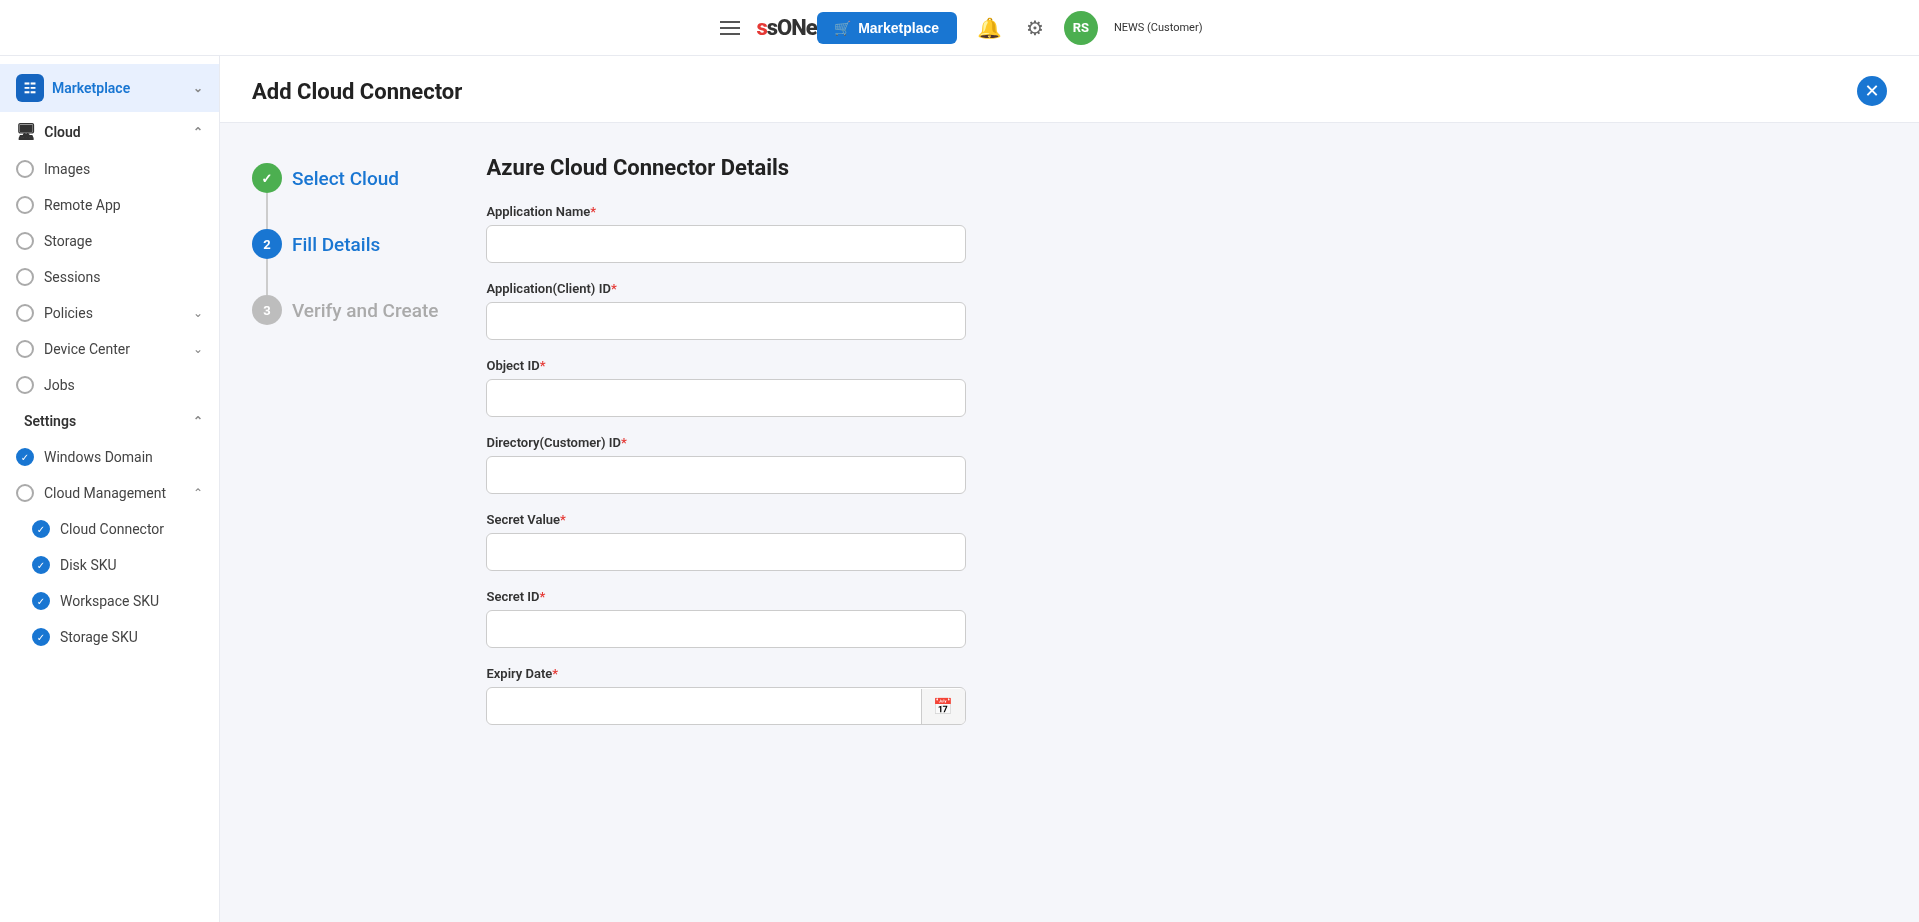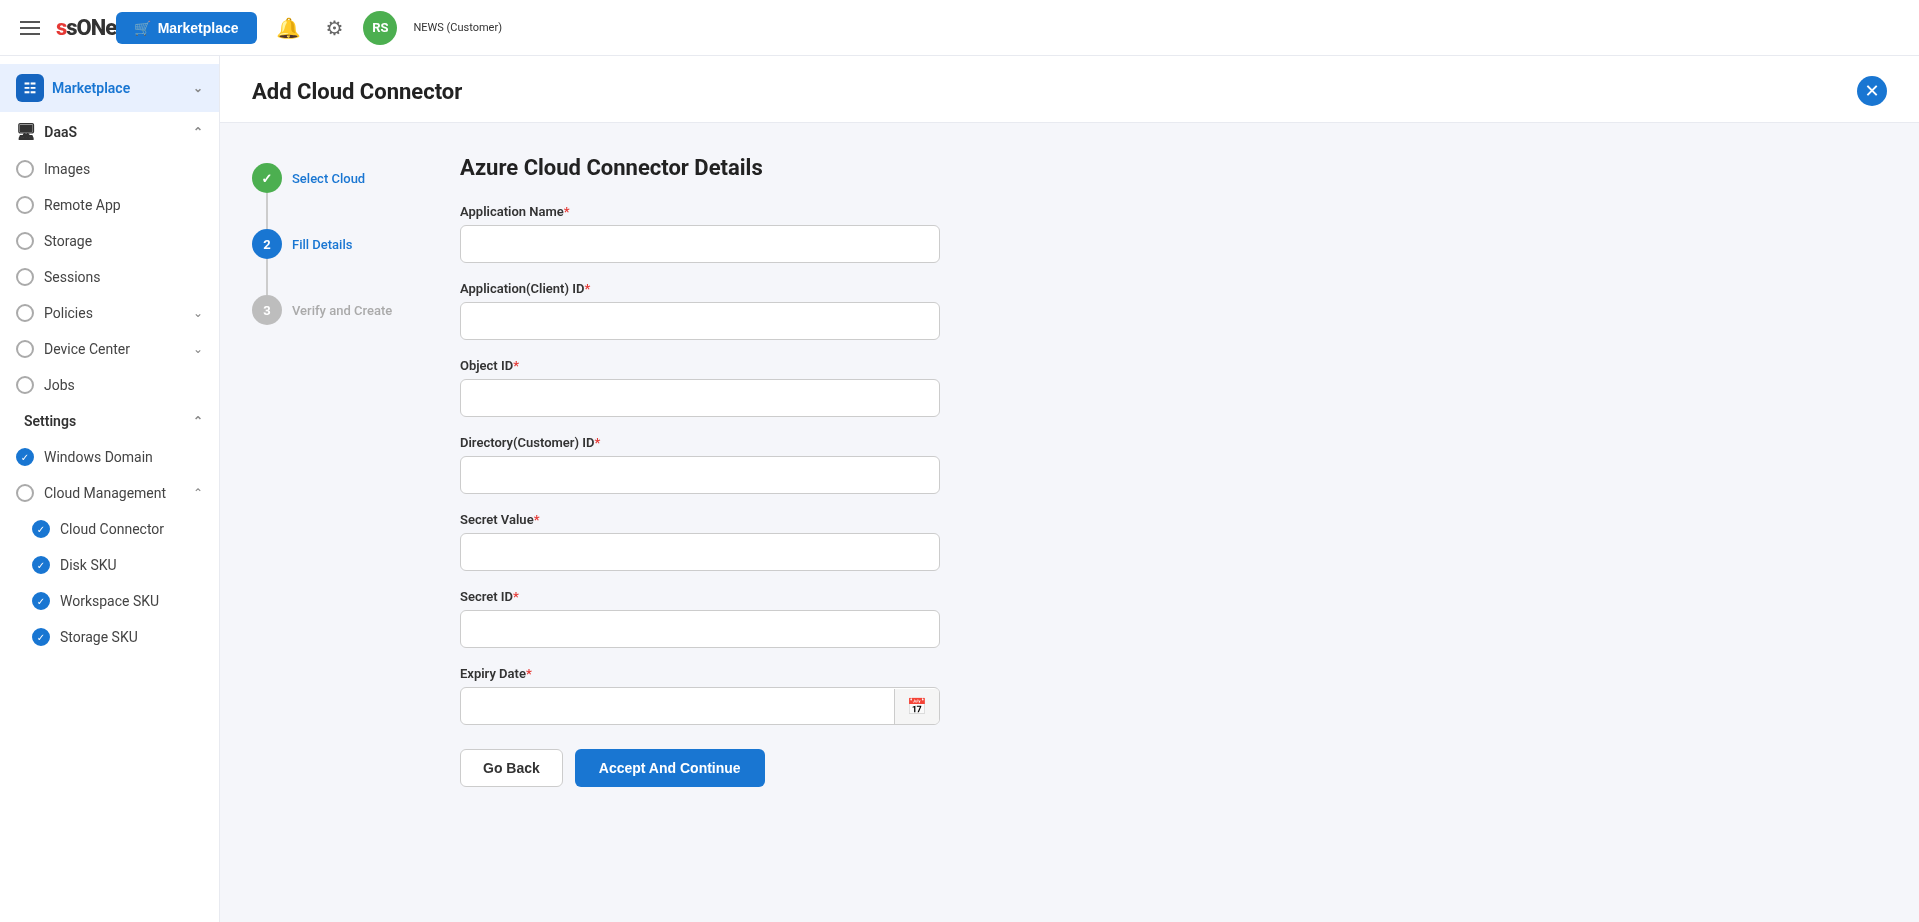--- a/index.html
+++ b/index.html
@@ -2,21 +2,21 @@
 <html><head>
   <meta charset="utf-8">
   <style>
     * { box-sizing: border-box; margin: 0; padding: 0; }
     body { font-family: -apple-system, BlinkMacSystemFont, 'Segoe UI', Roboto, sans-serif; background: #f5f6fa; display: flex; flex-direction: column; height: 922px; overflow: hidden; }
 
     
     .topnav {
       display: flex; align-items: center; background: #fff; height: 56px;
       padding: 0 16px; border-bottom: 1px solid #e8eaf0; flex-shrink: 0;
-      justify-content: flex-start; z-index: 100;
+      justify-content: center; z-index: 100;
     }
     .topnav-left { display: flex; align-items: center; gap: 12px; }
     .hamburger-icon { cursor: pointer; display: flex; flex-direction: column; gap: 4px; }
     .hamburger-icon span { width: 20px; height: 2px; background: #555; display: block; }
     .logo { display: flex; align-items: center; }
     .logo-text { font-size: 22px; font-weight: 800; color: #333; letter-spacing: -1px; }
     .logo-text .s { color: #e53935; }
     .topnav-right { display: flex; align-items: center; gap: 16px; }
     .marketplace-btn {
       background: #1976d2; color: #fff; border: none; border-radius: 6px;
@@ -88,21 +88,21 @@
     .step-row { display: flex; flex-direction: column; align-items: flex-start; }
     .step-item { display: flex; align-items: center; gap: 10px; }
     .step-circle {
       width: 30px; height: 30px; border-radius: 50%;
       display: flex; align-items: center; justify-content: center;
       font-size: 13px; font-weight: 700; flex-shrink: 0;
     }
     .step-circle.done { background: #4caf50; color: #fff; }
     .step-circle.active { background: #1976d2; color: #fff; }
     .step-circle.pending { background: #bdbdbd; color: #fff; }
-    .step-label { font-size: 13px; color: #1976d2; font-weight: 500; }
+    .step-label { font-size: 19px; color: #1976d2; font-weight: 500; }
     .step-line { width: 2px; height: 36px; background: #ccc; margin-left: 14px; }
 
     
     .form-panel { flex: 1; max-width: 480px; }
     .form-title { font-size: 22px; font-weight: 700; color: #222; margin-bottom: 24px; }
     .form-group { margin-bottom: 18px; }
     .form-label {
       font-size: 13px; font-weight: 600; color: #333; margin-bottom: 6px; display: flex; align-items: center; 
     }
     .required { color: #e53935; font-size: 13px; }
@@ -175,21 +175,21 @@
 
     <div class="marketplace-header">
       <div class="marketplace-icon-sq">☷</div>
       <span>Marketplace</span>
       <span class="chevron" style="margin-left:auto;">⌄</span>
     </div>
 
     <div class="sidebar-group-header">
       <div class="group-icon">
         <span style="font-size:16px;">🖥</span>
-        <span>DaaS</span>
+        <span>Cloud</span>
       </div>
       <span class="chevron">⌃</span>
     </div>
 
     <div>
       <div class="sidebar-item">
         <div class="icon-circle"></div>
         <span>Images</span>
       </div>
       <div class="sidebar-item">
@@ -356,20 +356,16 @@
             <span class="required">*</span>
           </label>
           <div class="date-input-wrapper">
             <input type="text" style="border: none; outline: none; padding: 10px 12px; font-size: 14px; flex: 1 1 0%;">
             <button class="calendar-btn">
               <span style="font-size:16px;">📅</span>
             </button>
           </div>
         </div>
 
-        <div class="form-actions">
-          <button class="btn-secondary">Go Back</button>
-          <button class="btn-primary">Accept And Continue</button>
-        </div>
       </div>
     </div>
   </main>
 </div>
 
 </body></html>

